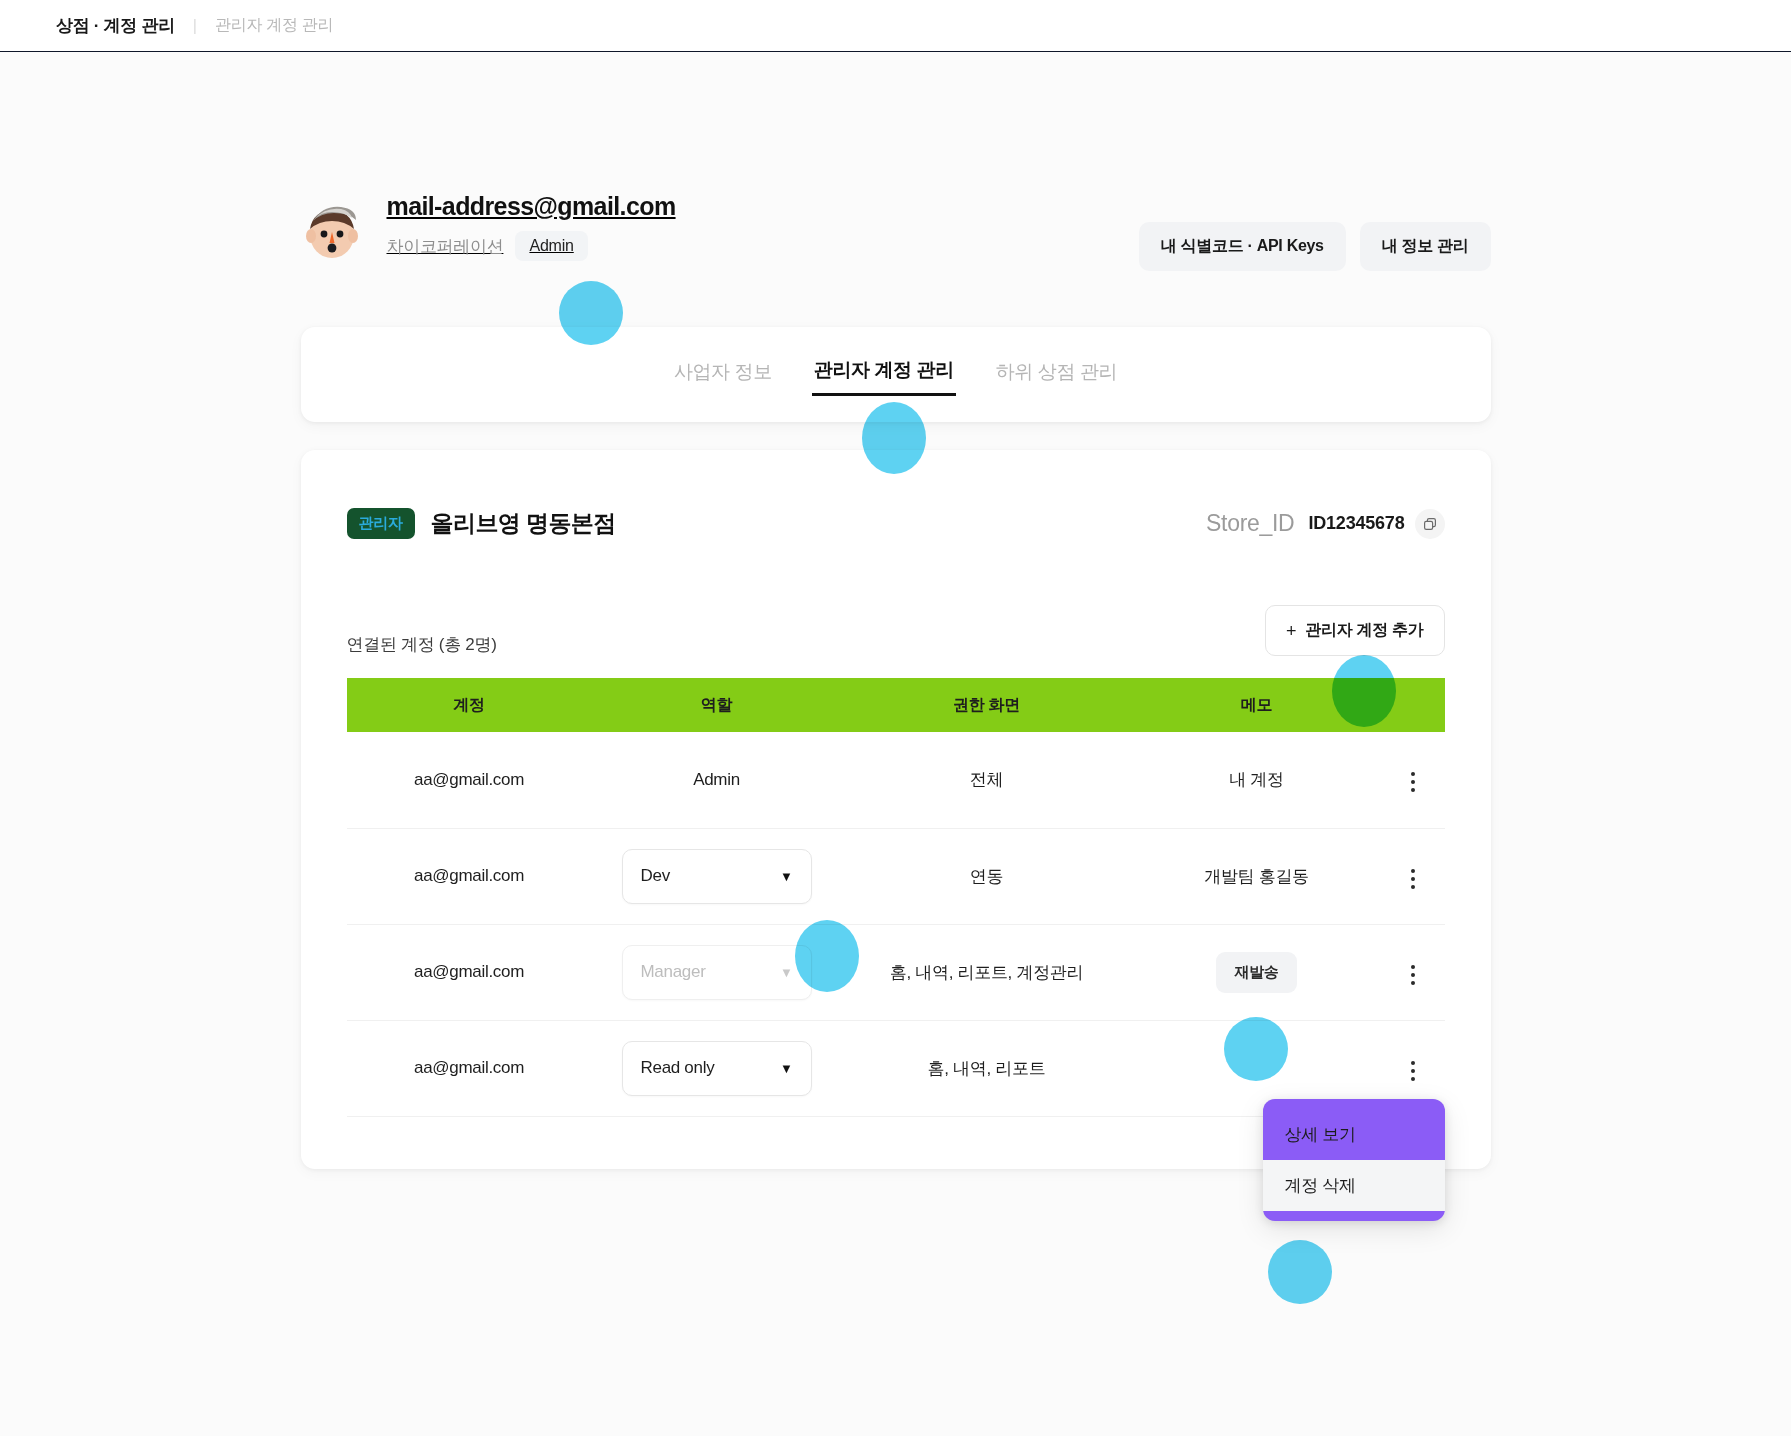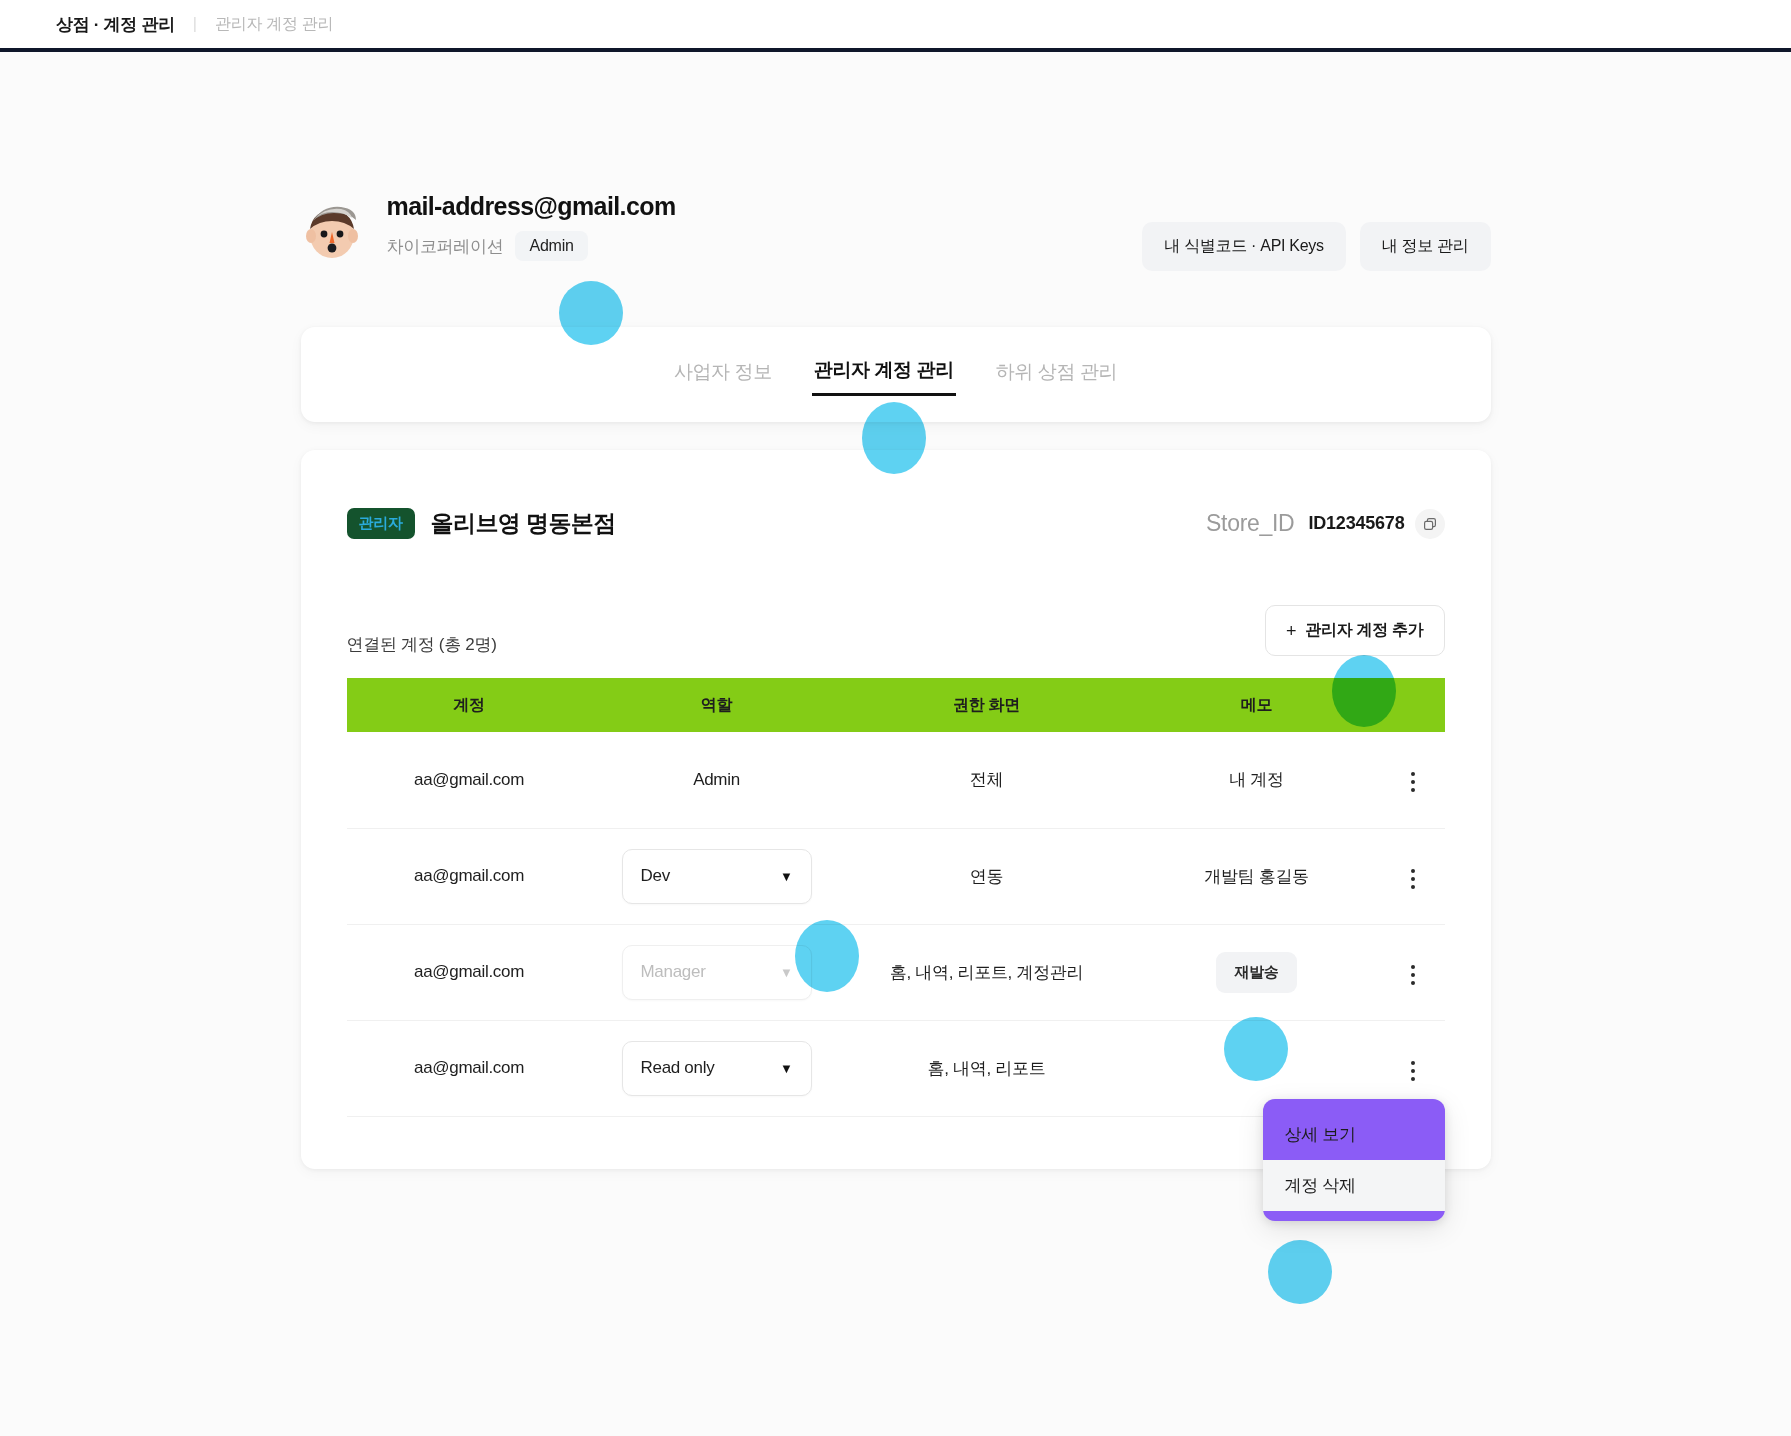--- a/index.html
+++ b/index.html
@@ -9,21 +9,21 @@
     height: 1436px;
     background: #fbfbfb;
     font-family: "Liberation Sans", "DejaVu Sans", sans-serif;
     -webkit-font-smoothing: antialiased;
   }
 
   
   .topbar {
     height: 52px;
     background: #ffffff;
-    border-bottom: 4px solid #0f172a;
+    border-bottom: 1px solid #0f172a;
     display: flex;
     align-items: center;
     padding-left: 56px;
     gap: 0px;
   }
   .topbar-title {
     font-size: 17px;
     font-weight: 700;
     color: #191919;
     letter-spacing: -0.3px;
@@ -70,20 +70,21 @@
     overflow: hidden;
   }
   .avatar svg { display: block; }
 
   .profile-text {
     margin-left: 24px;
     display: flex;
     flex-direction: column;
     gap: 10px;
     padding-top: 8px;
+    text-decoration: underline;
   }
   .profile-email {
     font-size: 25px;
     font-weight: 700;
     color: #111111;
     letter-spacing: -0.6px;
   }
   .profile-sub {
     display: flex;
     align-items: center;
@@ -108,21 +109,21 @@
     display: flex;
     gap: 14px;
     align-items: center;
     padding-top: 38px;
   }
   .btn-grey {
     background: #f2f3f5;
     border: none;
     border-radius: 10px;
     font-size: 16px;
-    font-weight: 400;
+    font-weight: 700;
     color: #1a1a1a;
     padding: 14px 22px;
     letter-spacing: -0.3px;
     cursor: pointer;
     font-family: inherit;
     white-space: nowrap;
   }
 
   
   .tab-card {

